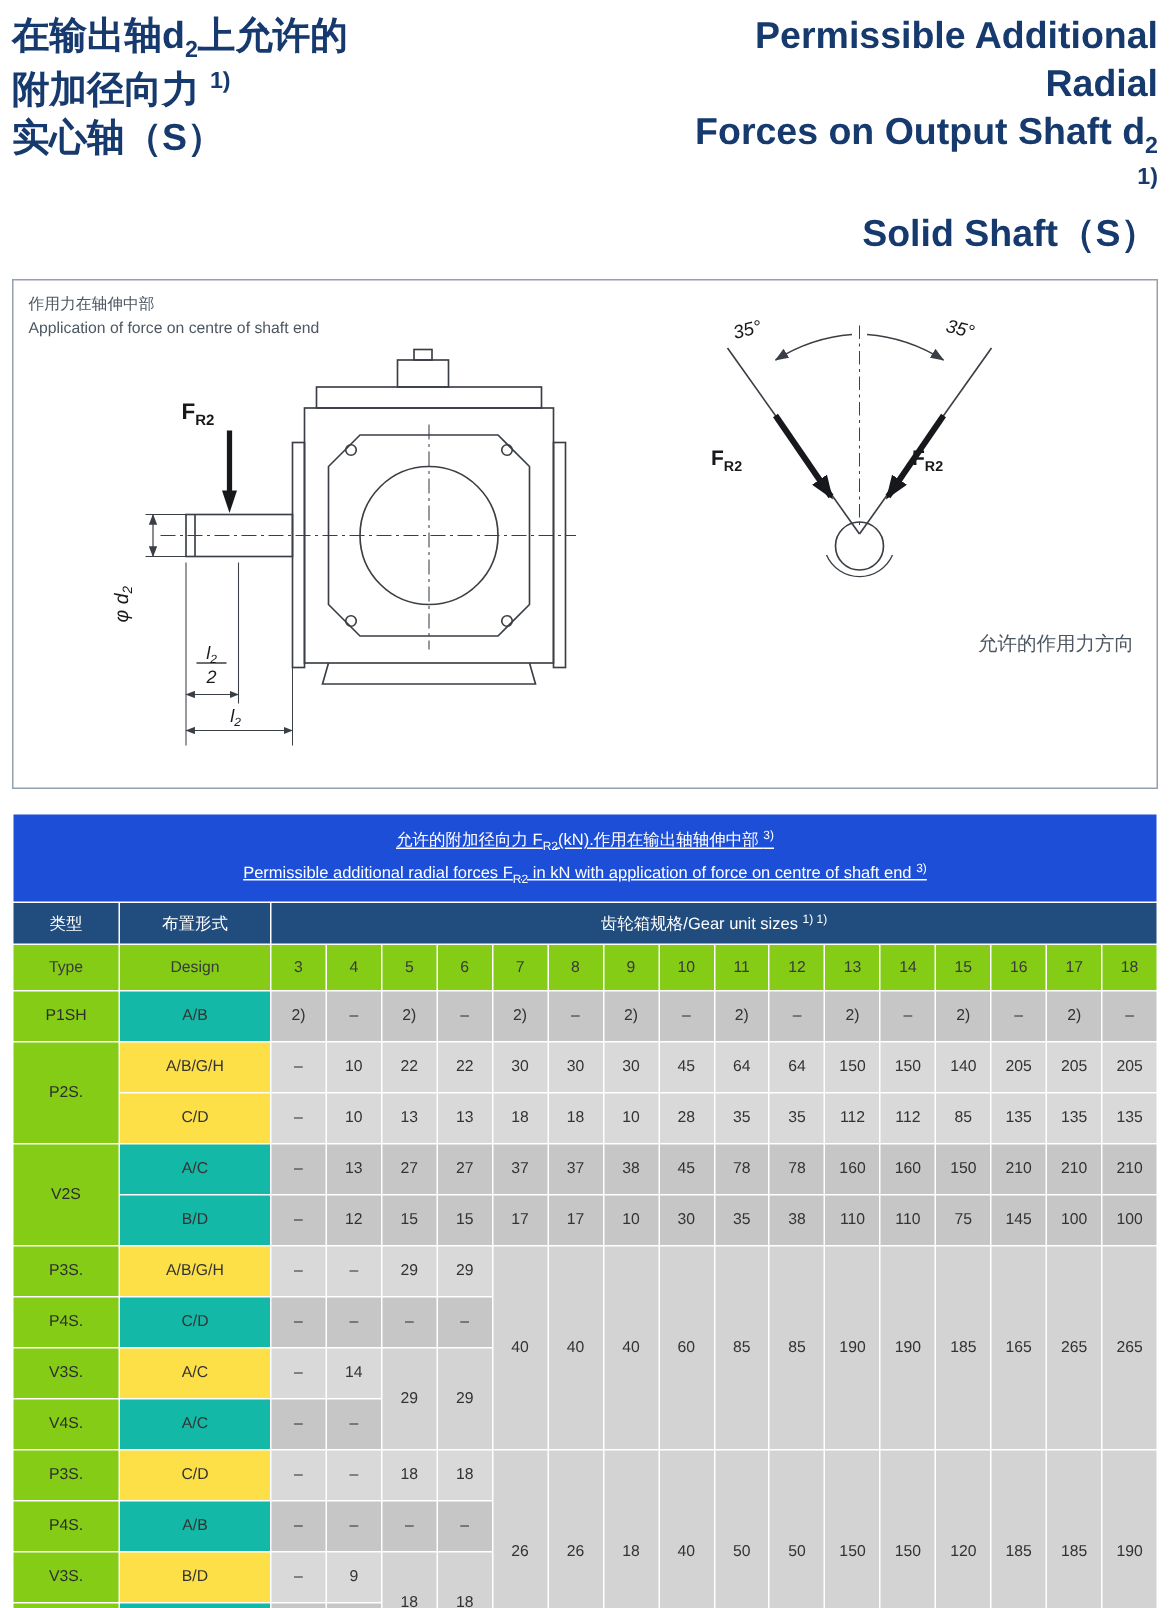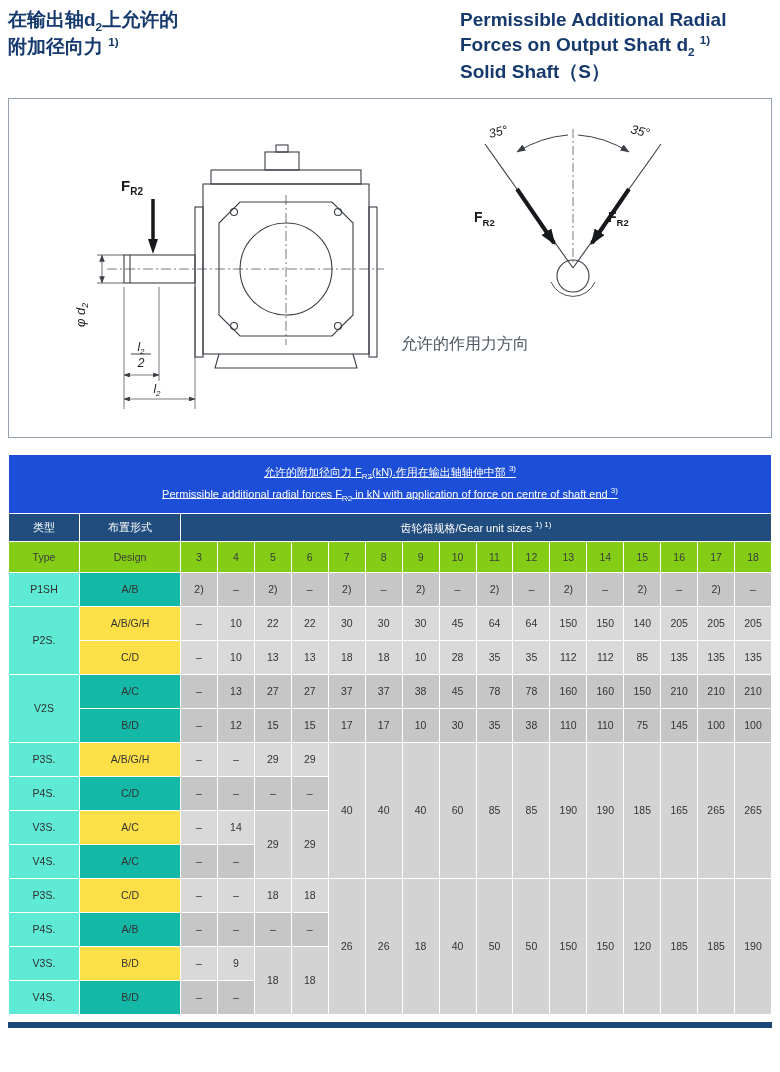--- a/index.html
+++ b/index.html
@@ -6,53 +6,53 @@
   html,body { background:#ffffff; }
   body {
     width:780px; height:1072px;
     font-family:"Liberation Sans", sans-serif;
     color:#222; position:relative; overflow:hidden;
   }
   .content { padding:8px 8px 0 8px; }
 
   
   .titles { display:flex; justify-content:space-between; margin:0 0 14px 0; }
-  .title { font-size:19px; font-weight:bold; color:#163a6e; line-height:1.28; }
+  .title { font-size:25px; font-weight:bold; color:#163a6e; line-height:1.28; }
   .title-left { width:430px; }
-  .title-right { width:312px; }
+  .title-right { width:312px;text-align:right; }
   .title sub { font-size:62%; }
   .title sup { font-size:62%; }
 
   
   .figure-box {
     position:relative; border:1px solid #94a0ac;
     height:340px; margin-bottom:16px; background:#fff;
   }
   .fig-cap { position:absolute; top:8px; left:10px; font-size:10.5px; color:#4d5761; line-height:1.55; }
   .left-svg { position:absolute; left:60px; top:28px; }
   .right-svg { position:absolute; left:439px; top:24px; }
-  .dir-cap { position:absolute; left:392px; top:232px; width:320px; text-align:left;
-             font-size:16px; color:#4d5761; line-height:1.6; }
+  .dir-cap { position:absolute; left:427px; top:232px; width:320px; text-align:right;
+             font-size:13px; color:#4d5761; line-height:1.6; }
 
   
   .table-label { font-size:12px; font-weight:bold; color:#111; margin:0 0 7px 0; }
   table.main-table {
     width:764px; border-collapse:separate; border-spacing:1px;
     background:#fff; table-layout:fixed; font-size:10.5px;
   }
   table.main-table th, table.main-table td {
     text-align:center; vertical-align:middle; overflow:hidden;
   }
   .band-cell { background:#1d4ed8; color:#fff; height:58px; font-weight:normal; font-size:11px; line-height:1.7;text-decoration:underline; }
   .band-cell sub, .hdr2 sub { font-size:8px; }
   .band-cell sup, .hdr2 sup { font-size:8px; }
   .hdr2 th { background:#214c7e; color:#fff; height:27px; font-weight:normal; font-size:11px; }
   .hdr3 th { background:#84cc16; color:#3a3a3a; height:30px; font-weight:normal; font-size:10.5px; }
   tbody td, tbody th { height:33px; color:#333; }
-  .cell-type { background:#5eead4; font-weight:normal; color:#2e2e2e; }
+  .cell-type { background:#84cc16; font-weight:normal; color:#2e2e2e; }
   tr.sh0 .cell-design { background:#14b8a6; }
   tr.sh1 .cell-design { background:#fde047; }
   tr.sh0 .cell-data { background:#c6c6c6; }
   tr.sh1 .cell-data { background:#d9d9d9; }
   td.cell-merged { background:#d3d3d3 !important; }
 
   
   .bottom-bar { height:6px; background:#1c4678; margin-top:7px; width:764px; }
 
   
@@ -60,29 +60,34 @@
 </style>
 </head>
 <body>
 
 <div class="content">
 
   <div class="titles">
     <div class="title title-left">
       <div><span>在输出轴d</span><sub>2</sub><span>上允许的</span></div>
       <div><span>附加径向力</span> <sup>1)</sup></div>
+      <div>实心轴（S）</div>
     </div>
     <div class="title title-right">
       <div>Permissible Additional Radial</div>
       <div><span>Forces on Output Shaft d</span><sub>2</sub> <sup>1)</sup></div>
       <div>Solid Shaft（S）</div>
     </div>
   </div>
 
   <div class="figure-box">
+    <div class="fig-cap">
+      <div>作用力在轴伸中部</div>
+      <div>Application of force on centre of shaft end</div>
+    </div>
 
     <svg class="left-svg" width="330" height="300" viewBox="0 0 330 300">
       <defs>
         <marker id="dimA" markerWidth="9" markerHeight="7" refX="8.5" refY="3.5" orient="auto-start-reverse">
           <path d="M0,0 L9,3.5 L0,7 Z" fill="#3a3f45"></path>
         </marker>
       </defs>
       <g stroke="#3a3f45" fill="none" stroke-width="1.1">
         <rect x="207" y="18" width="12" height="7"></rect>
         <rect x="196" y="25" width="34" height="18"></rect>

